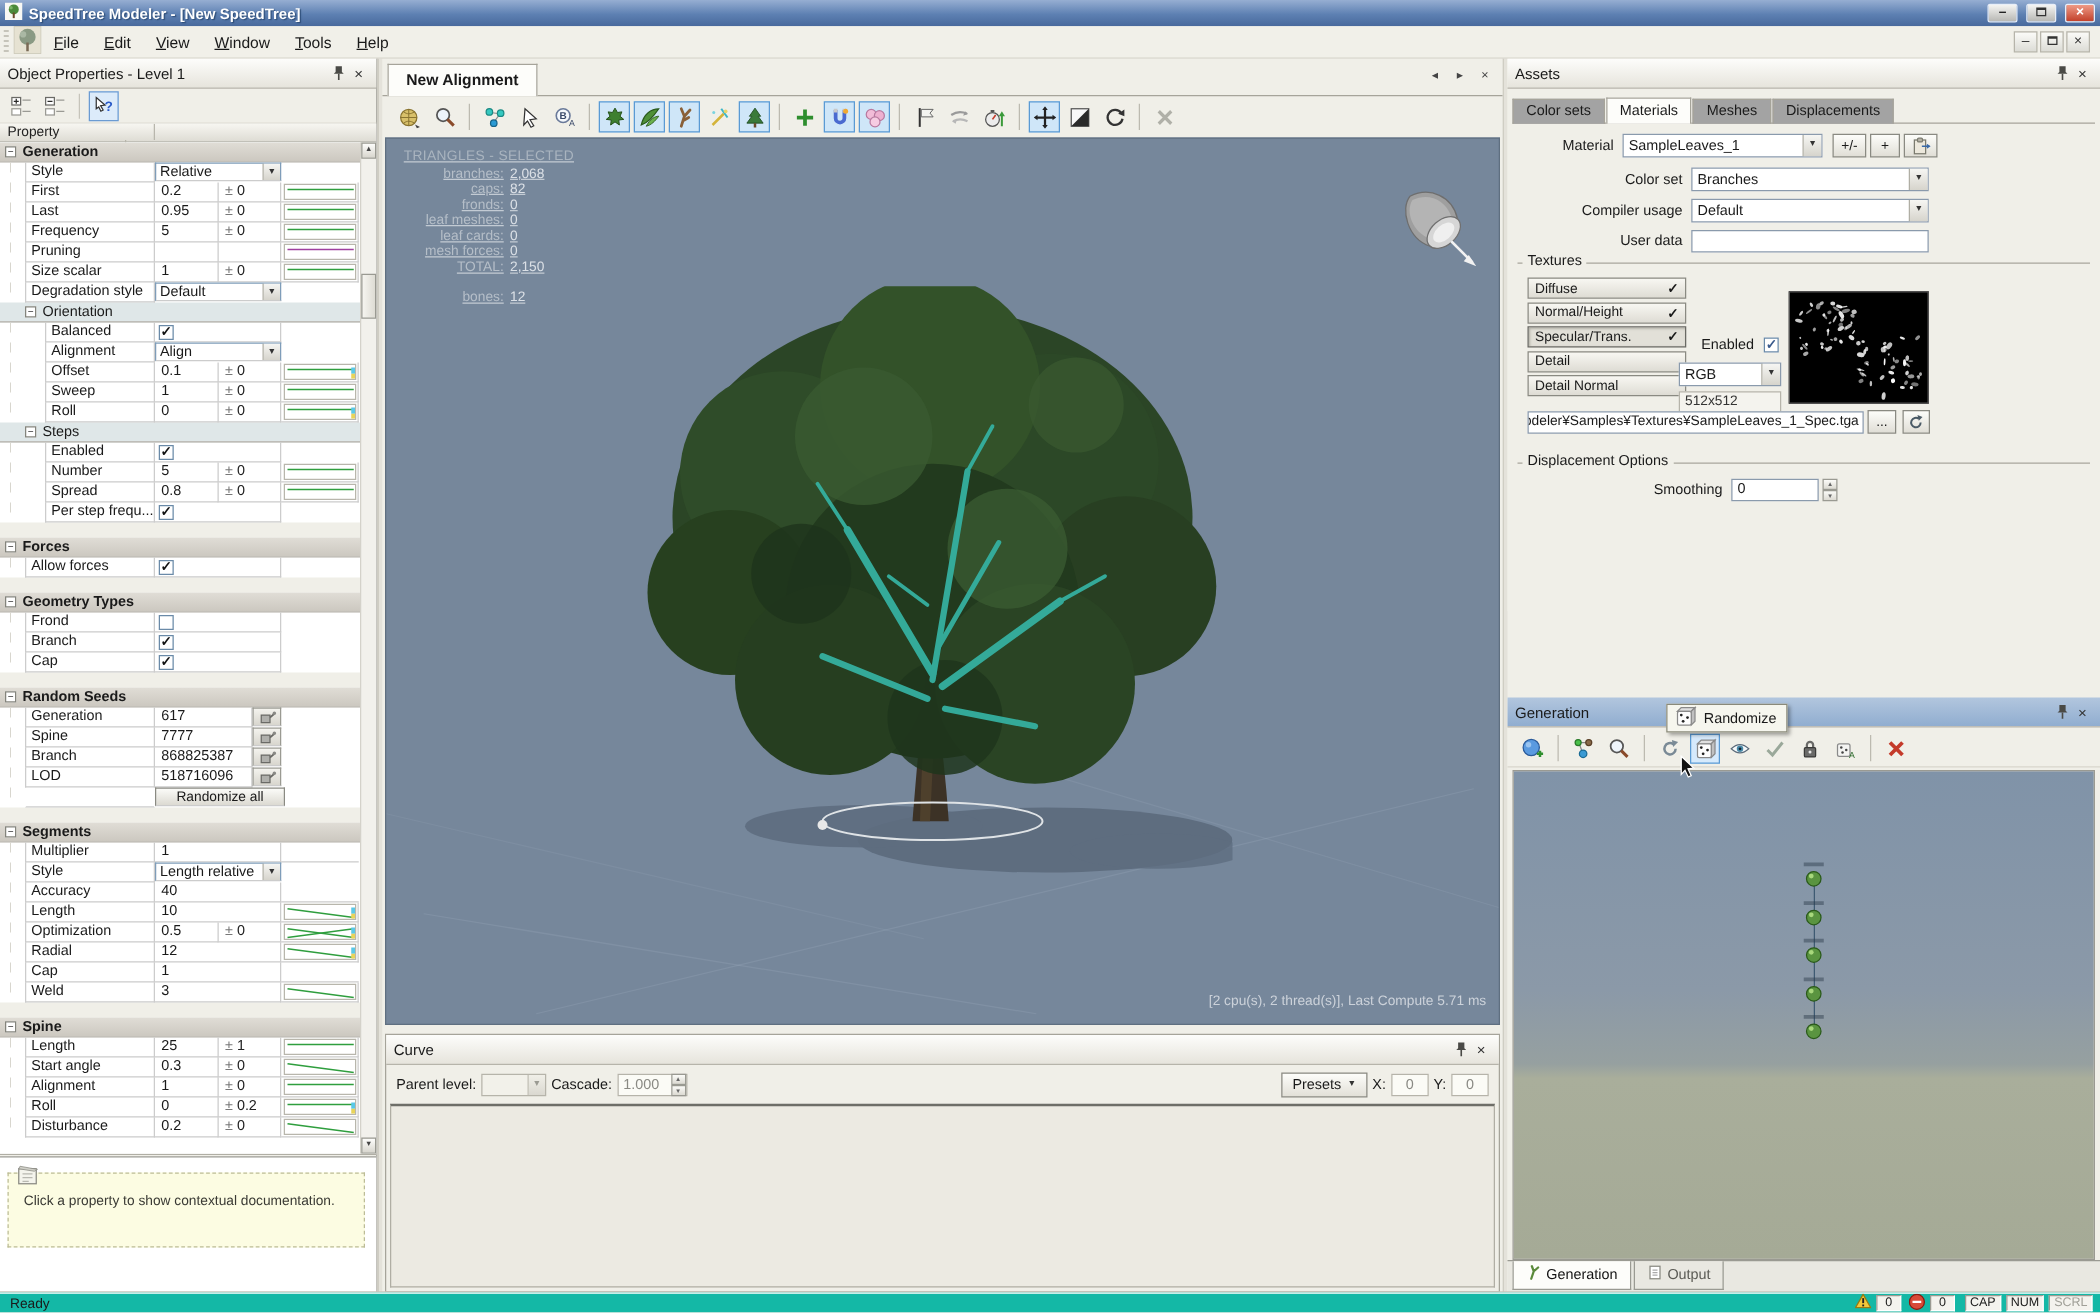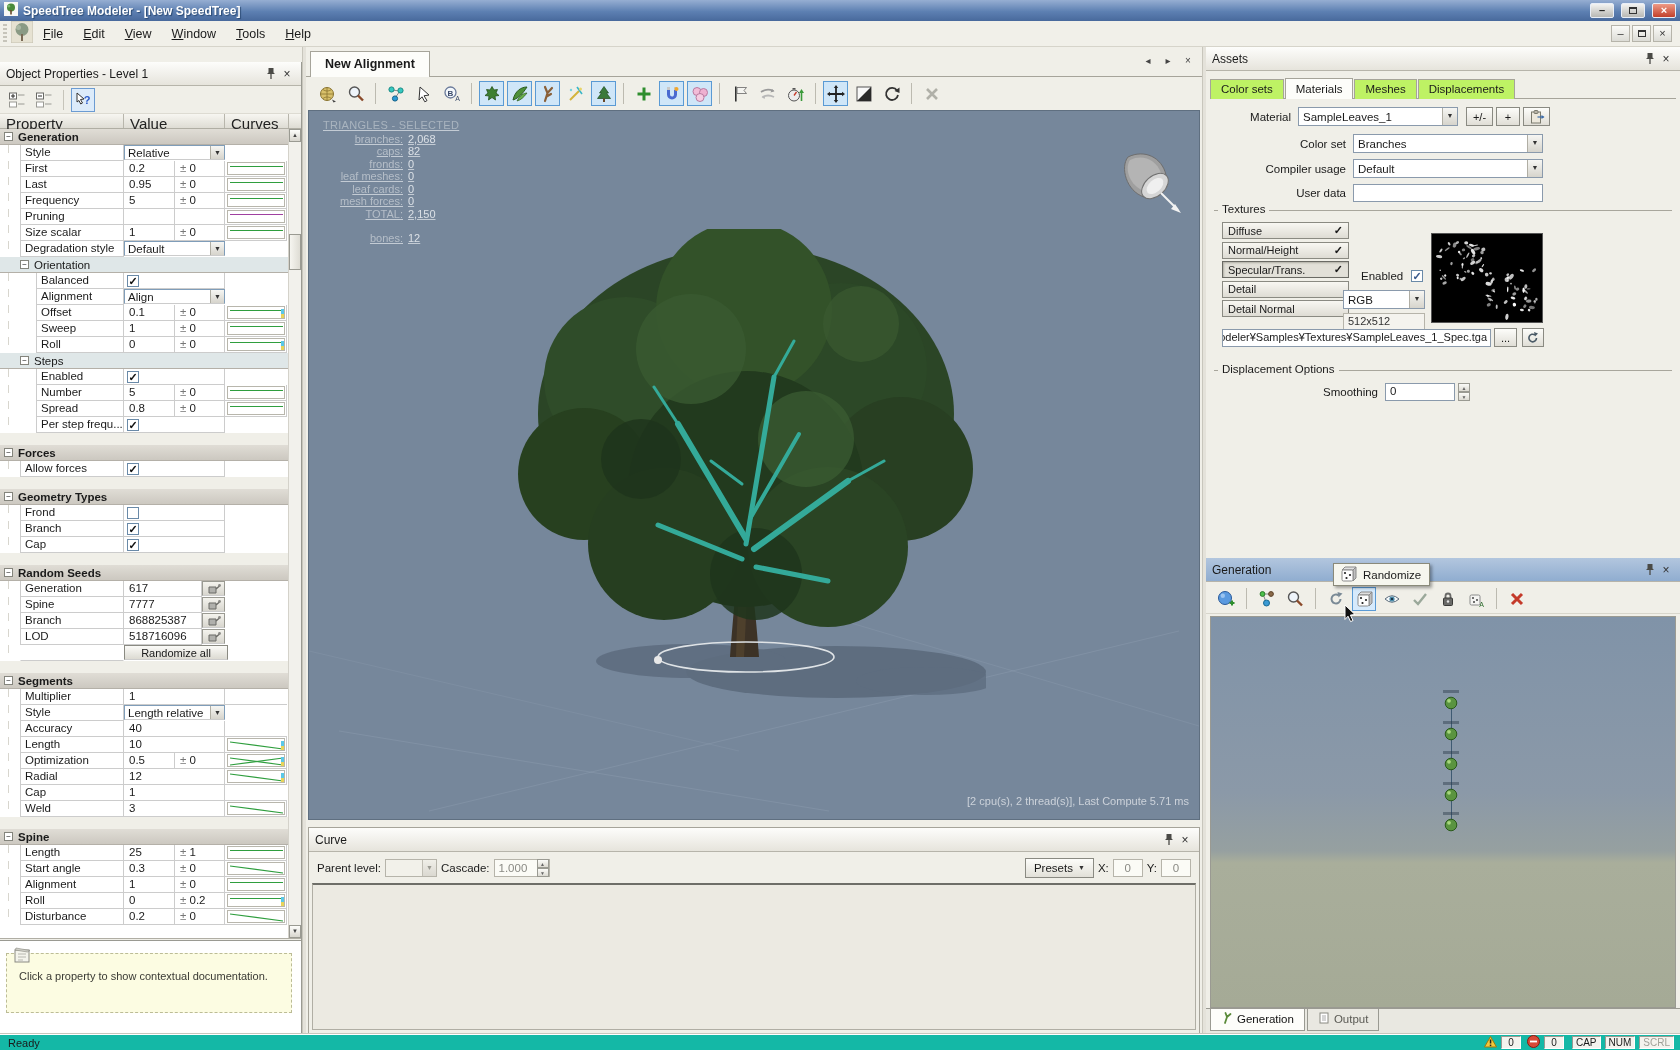--- a/index.html
+++ b/index.html
@@ -31,31 +31,31 @@
 
   
   .panel-header { height:24px; background:linear-gradient(#fdfdfb,#e6e4dc); border-bottom:1px solid #b6b4aa;
     display:flex; align-items:center; padding:0 6px; font-size:12px; }
   .panel-header .ph-title { flex:1; }
   .ph-btn { width:16px; height:15px; display:flex; align-items:center; justify-content:center;
     font-size:12px; color:#333; }
   .vsplit { position:absolute; top:47px; height:987px; width:4px; background:#e4e2da; border-left:1px solid #c8c6bc; }
 
   
-  #left-panel { position:absolute; left:0; top:62px; width:302px; height:987px; background:#f0efe8;
+  #left-panel { position:absolute; left:0; top:47px; width:302px; height:987px; background:#f0efe8;
     border-right:1px solid #9a9a92; }
   .lp-toolbar { height:28px; display:flex; align-items:center; padding-left:5px; gap:3px;
     border-bottom:1px solid #dddbd2; }
   .lp-tool { width:24px; height:24px; display:flex; align-items:center; justify-content:center; }
   .lp-tool.sel { border:1px solid #6b9bd2; background:#dcebfa; }
   .lsep { width:1px; height:20px; background:#c6c4ba; margin:0 4px; }
   .prop-wrap { position:absolute; left:0; right:0; top:52px; height:825px; background:#fff; overflow:hidden;
     border-bottom:1px solid #b0aea4; }
   #prop-head { display:flex; height:15px; background:linear-gradient(#f7f6f1,#dedcd4);
-    border-bottom:1px solid #b0aea4; font-size:15px; color:#222; }
+    border-bottom:1px solid #b0aea4; font-size:11px; color:#222;flex-direction:column; }
   #prop-head span { border-right:1px solid #b8b6ac; padding:1px 0 0 6px; }
   .ph-c1 { width:124px; } .ph-c2 { width:101px; } .ph-c3 { width:64px; } .ph-c4 { flex:1; border-right:none!important; }
   #prop-rows { position:absolute; left:0; right:13px; top:15px; bottom:0; background:#fff; overflow:hidden; }
   .sec-gap { height:12px; background:#f0efe8; }
   .sec-head { height:16px; display:flex; align-items:center; background:linear-gradient(#e0ddd6,#ccc8c0);
     border-bottom:1px solid #b4b0a8; font-weight:bold; font-size:11.5px; padding-left:4px; gap:5px; }
   .sec-head.sub { background:#dfe7e8; font-weight:normal; padding-left:20px; }
   .exp { display:inline-block; width:9px; height:9px; border:1px solid #84847c; background:#fff;
     font-size:8px; line-height:7px; text-align:center; color:#222; font-weight:normal; }
   .prow { display:flex; height:16px; font-size:11.5px; align-items:stretch; }
@@ -142,21 +142,21 @@
   .xybox { width:30px; height:18px; border:1px solid #b6b4aa; background:#fbfbf6; color:#8a8a84;
     text-align:center; line-height:16px; }
   #curve-area { position:absolute; left:3px; right:3px; top:55px; bottom:3px; background:#eceae2;
     border:1px solid #b0aea4; border-top:2px solid #6e6e68; }
 
   
   #assets { position:absolute; left:1206px; top:47px; width:474px; height:442px; background:#f0efe8; }
   #asset-tabs { position:absolute; left:4px; top:28px; right:4px; height:24px; display:flex; align-items:flex-end;
     border-bottom:1px solid #a6a49a; }
   .atab { padding:3px 10px 4px; font-size:11.5px; border:1px solid #a6a49a; border-bottom:none;
-    background:#bef264; margin-right:1px; position:relative; top:1px; }
+    background:#a3a3a3; margin-right:1px; position:relative; top:1px; }
   .atab.active { background:#fdfdfa; font-weight:normal; padding-top:4px; top:1px; z-index:2; }
   .a-row { position:absolute; display:flex; align-items:center; font-size:11.5px; }
   .a-label { text-align:right; padding-right:7px; }
   .combo { height:19px; border:1px solid #8a9aac; background:#fff; display:flex; align-items:center; }
   .combo .ctext { flex:1; padding-left:4px; overflow:hidden; white-space:nowrap; }
   .combo .darr2b { width:15px; height:17px; background:linear-gradient(#f6f6f3,#d6d4cc); border-left:1px solid #b0aea4;
     font-size:7px; text-align:center; line-height:16px; color:#333; }
   .sbtn { height:19px; background:linear-gradient(#fdfdfa,#e0ded6); border:1px solid #8a8a82;
     font-size:11px; display:flex; align-items:center; justify-content:center; }
   .tinput { height:18px; border:1px solid #8a9aac; background:#fff; }

